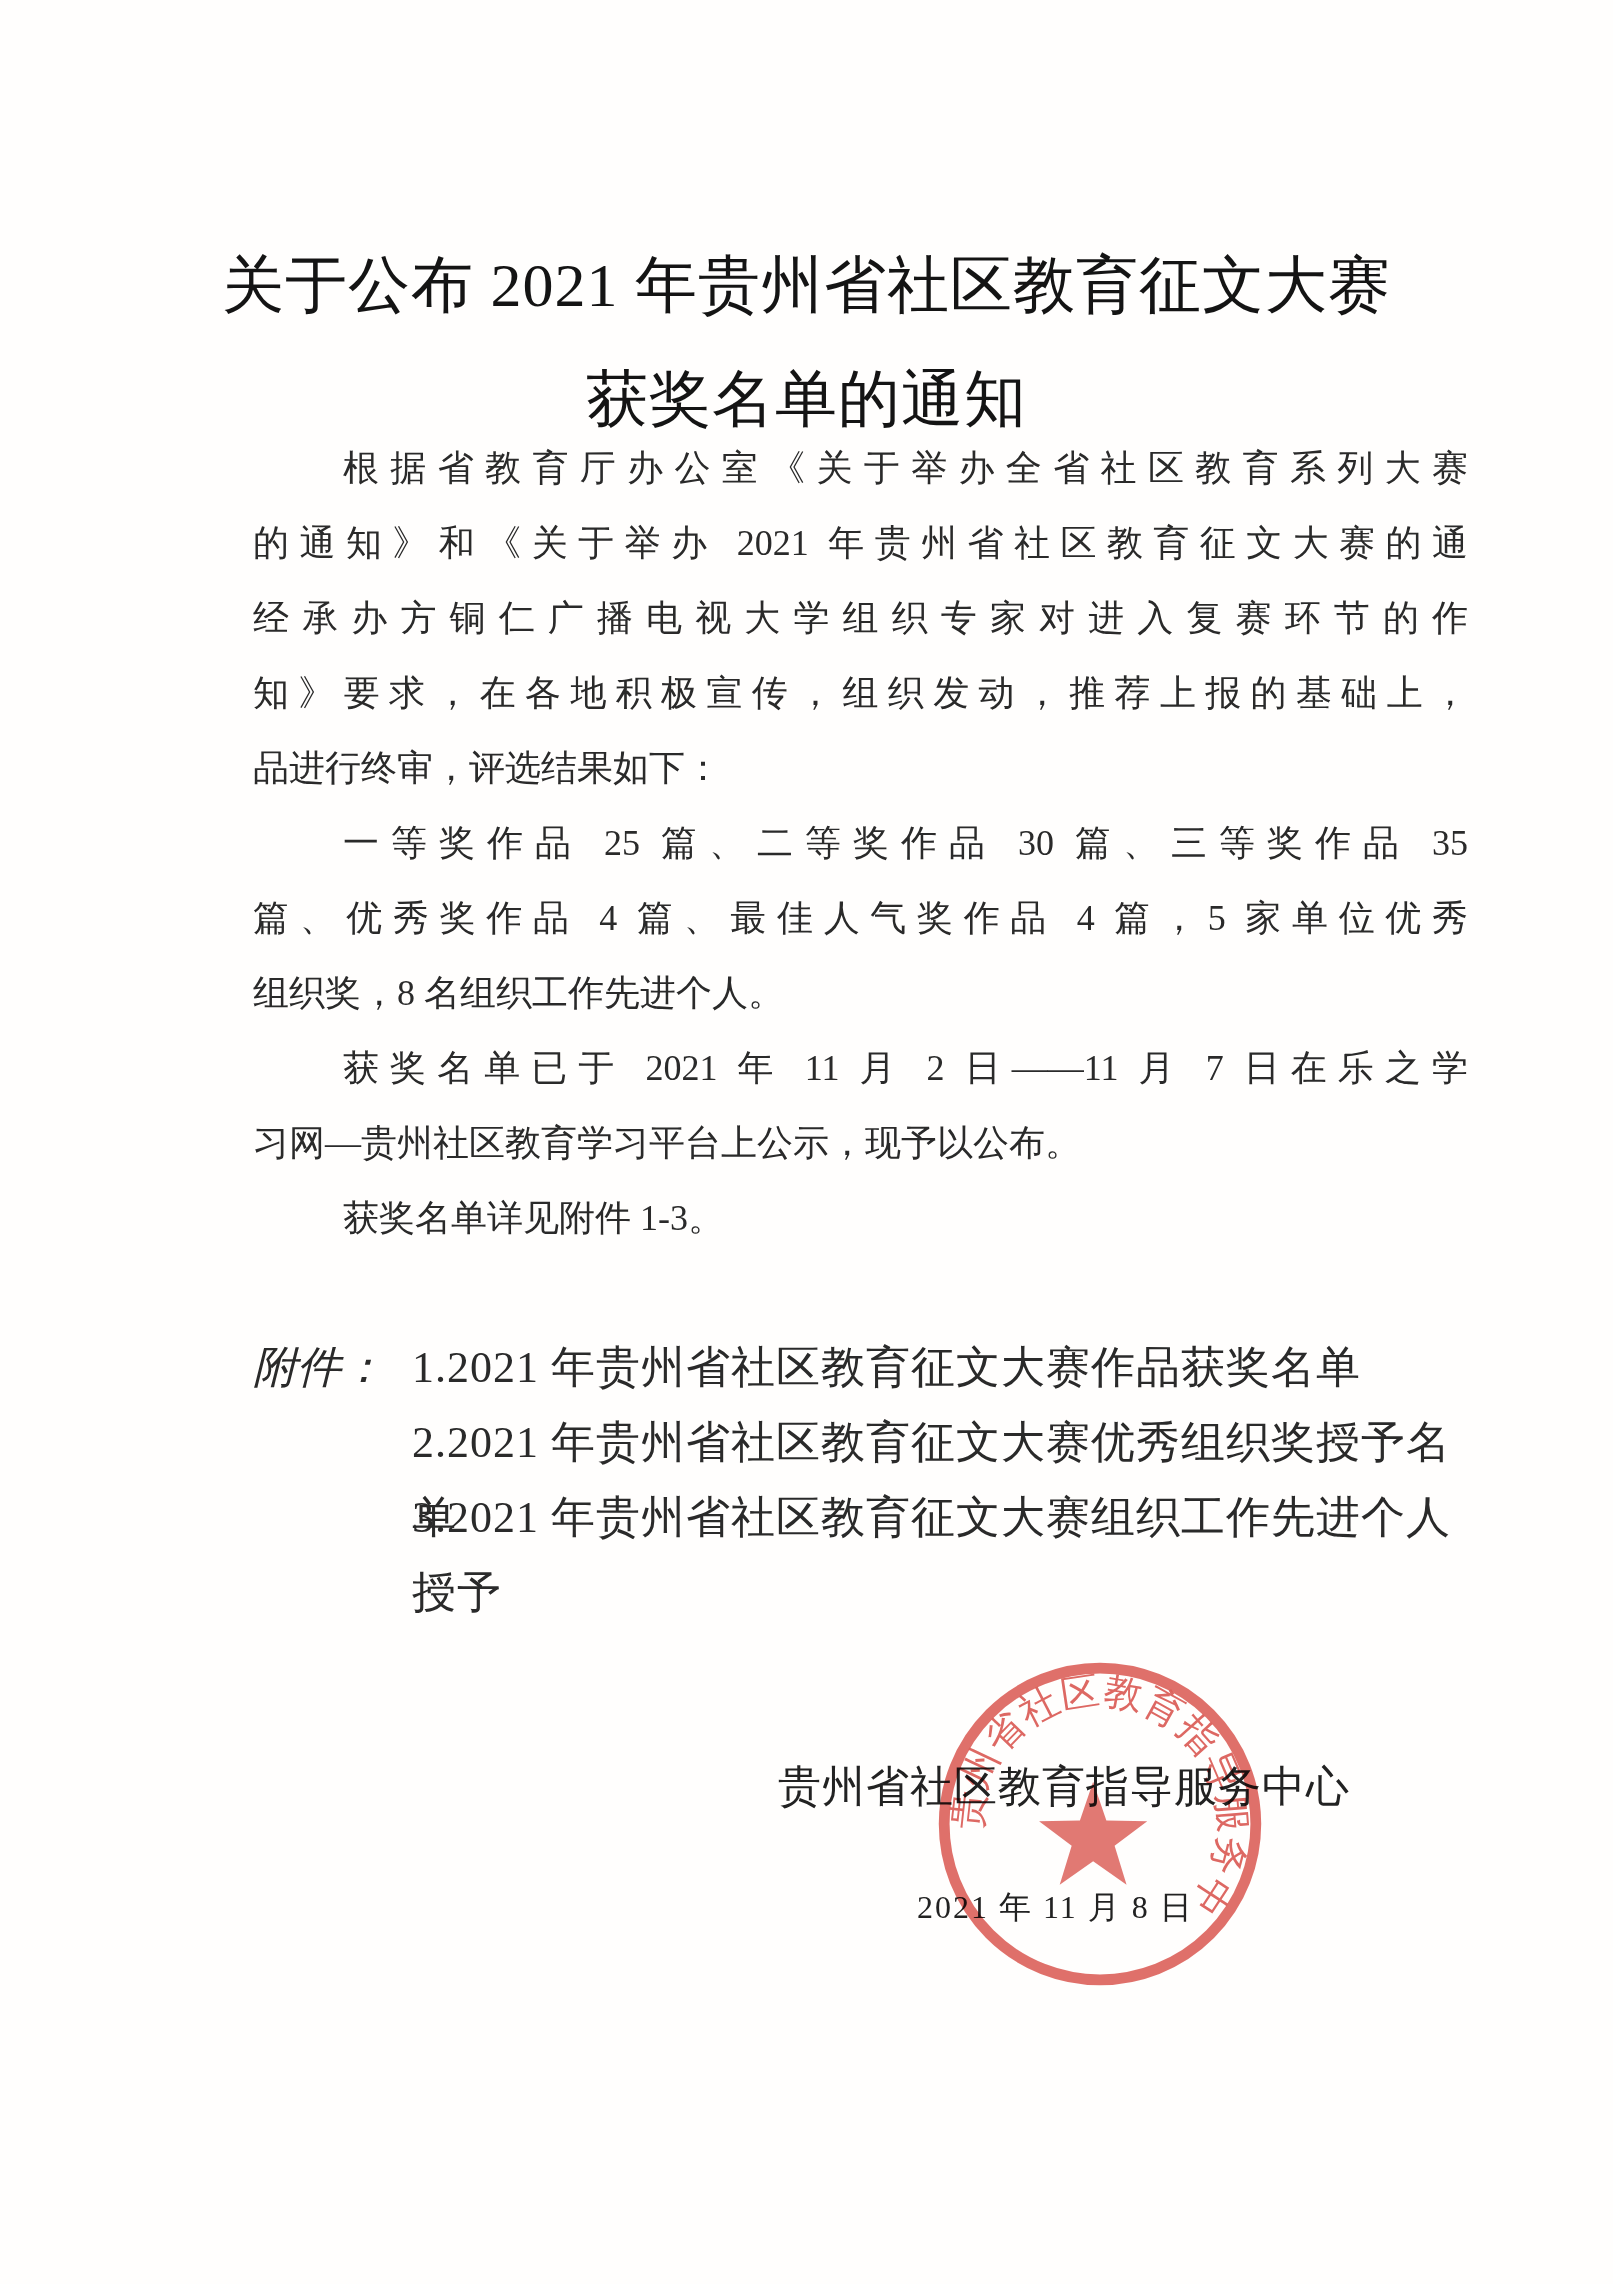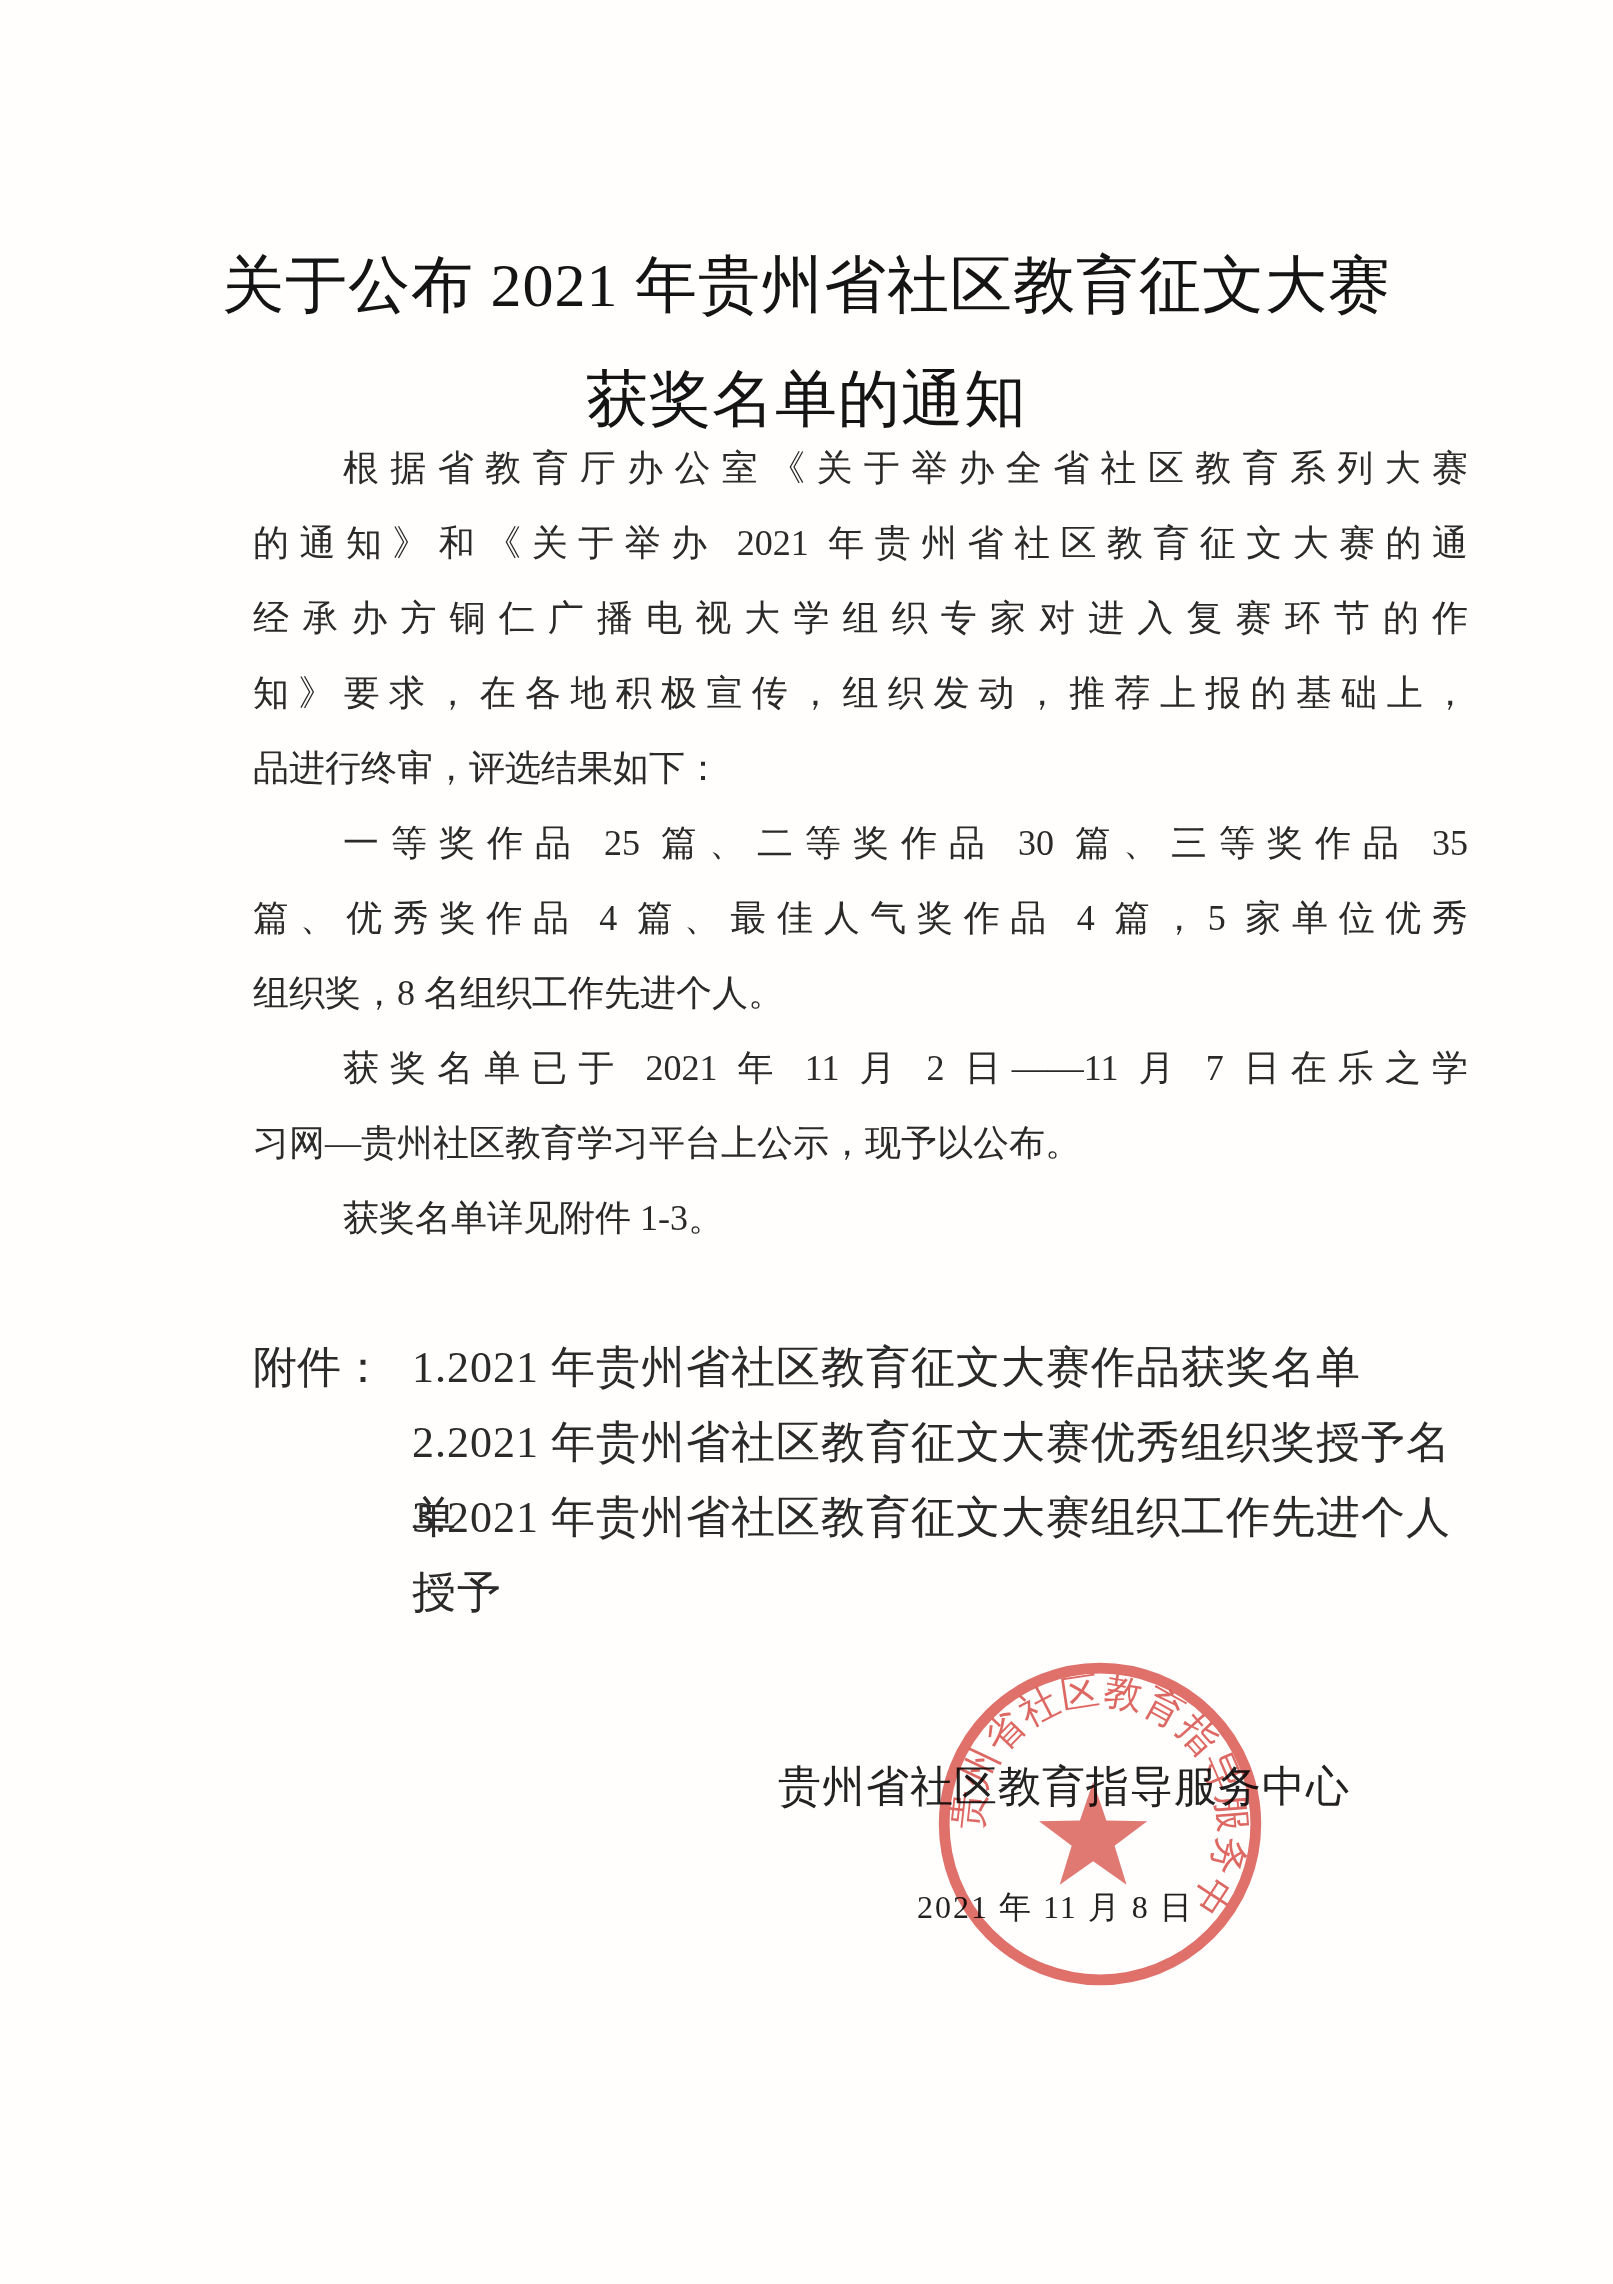--- a/index.html
+++ b/index.html
@@ -34,21 +34,21 @@
   }
   .body-line.indent{text-indent:90px;}
   .attachments{
     position:absolute;top:1330px;left:253px;width:1215px;
     font-size:44px;
   }
   .attach-line{
     height:75px;line-height:75px;
     display:flex;align-items:baseline;
   }
-  .attach-label{display:inline-block;width:159px;flex:0 0 159px;}
+  .attach-label{display:inline-block;width:159px;flex:0 0 159px;font-style:italic;}
   .attach-line.hang{padding-left:159px;}
   .attach-item{letter-spacing:1px;}
   .signature{
     position:absolute;top:1749px;left:778px;
     font-size:43px;line-height:76px;height:76px;
     letter-spacing:1px;color:#222;
     white-space:nowrap;
   }
   .doc-date{
     position:absolute;top:1868px;left:917px;

